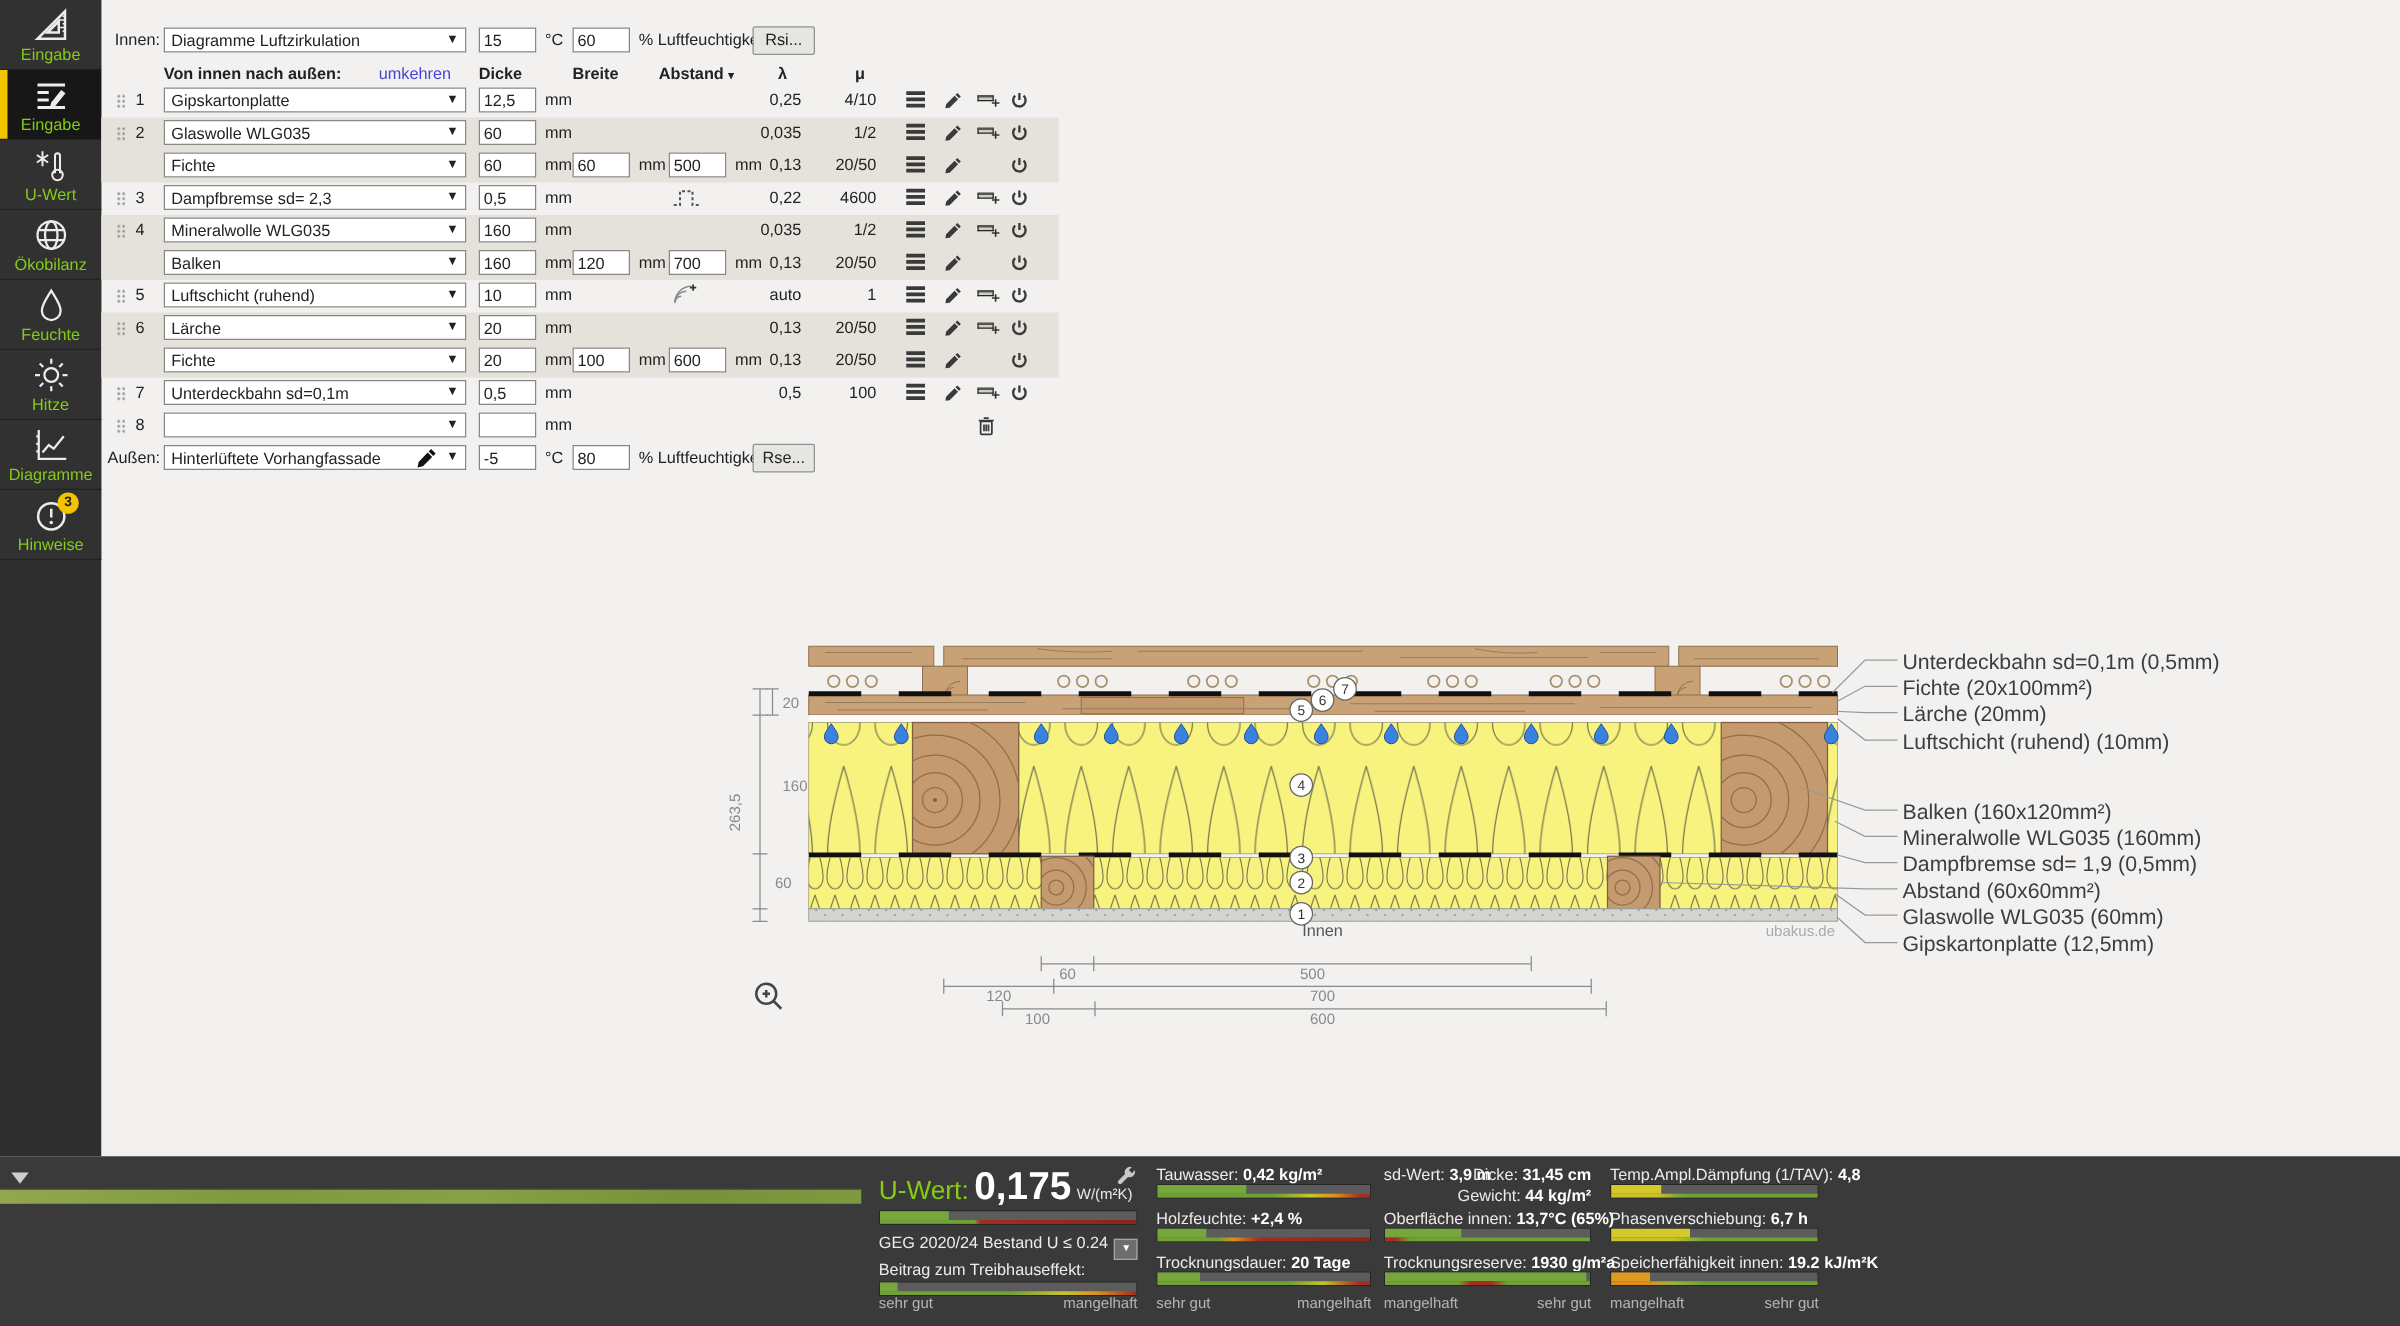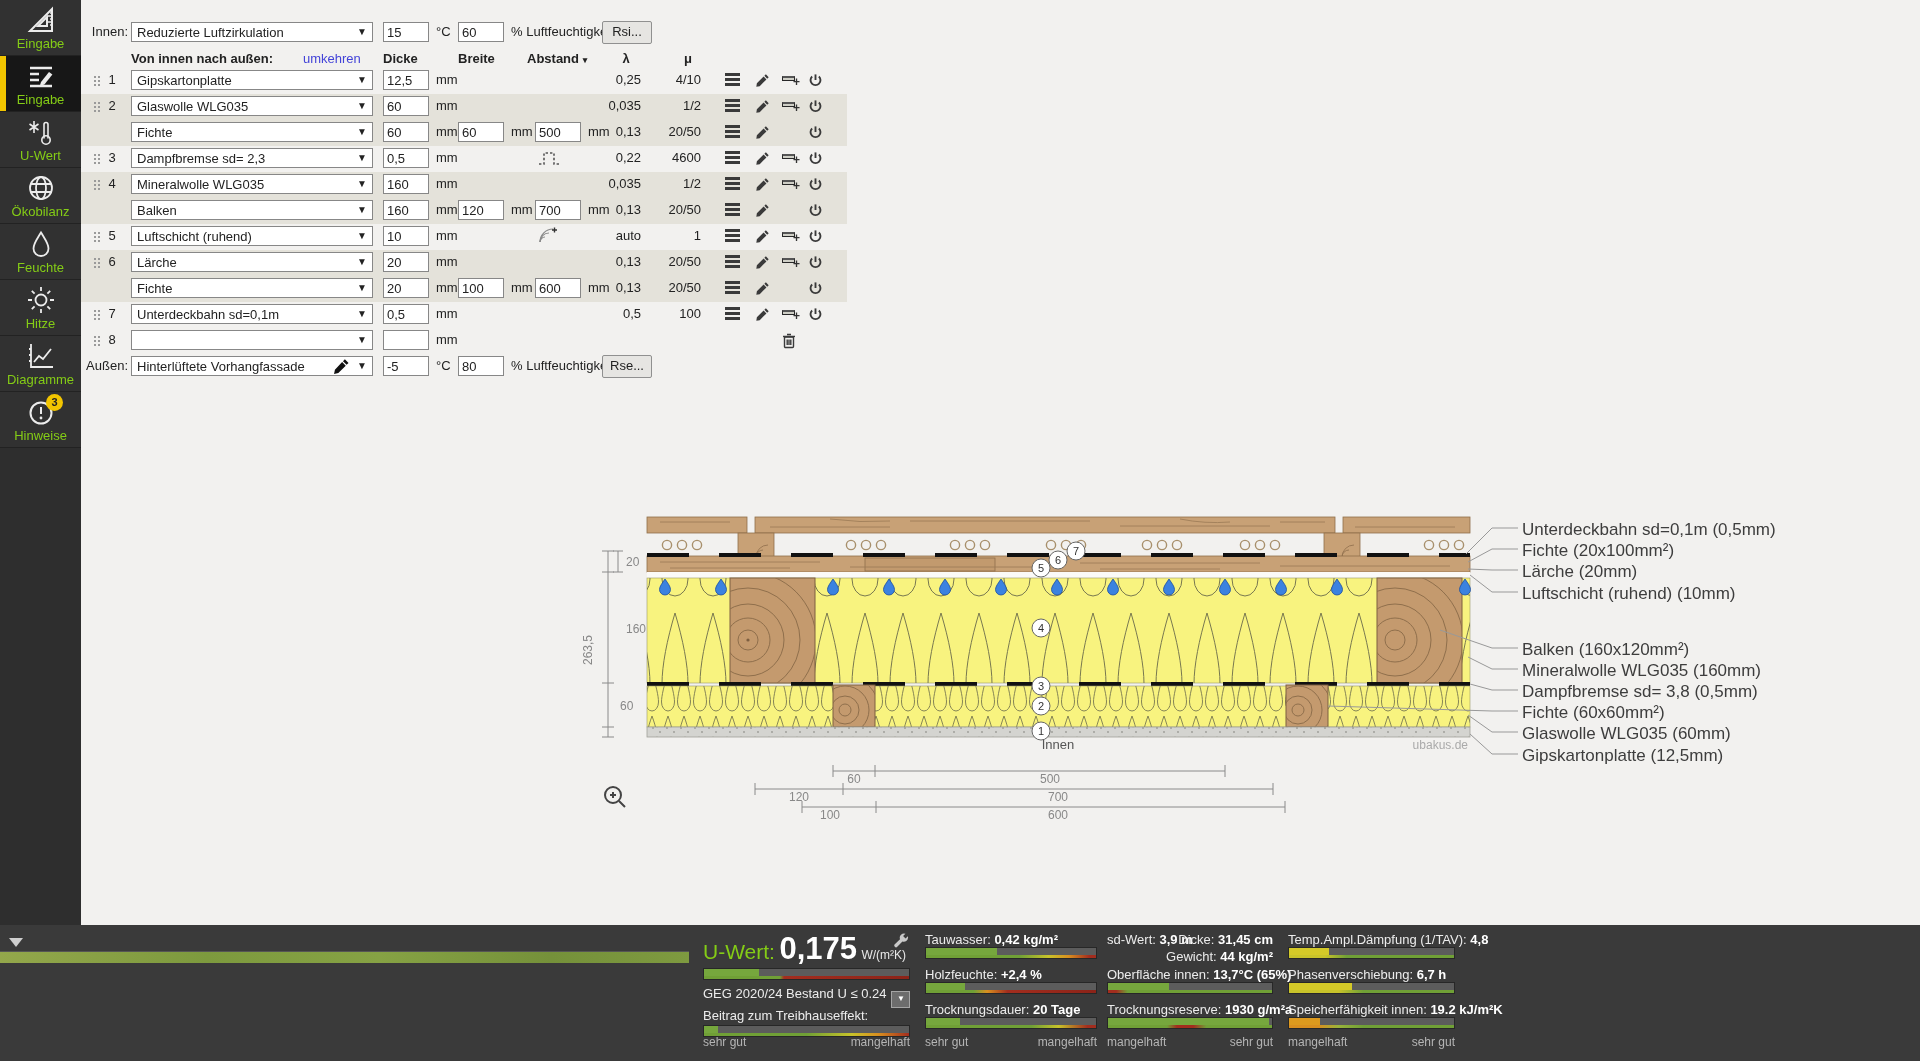--- a/index.html
+++ b/index.html
@@ -163,21 +163,21 @@
     </div>
   </div>
 
   <div class="shade" style="top:94px"></div>
   <div class="shade" style="top:172px"></div>
   <div class="shade" style="top:250px"></div>
 
   <div class="frow" style="top:20px">
     <span class="flabel">Innen:</span>
     <span class="sel">
-        <span class="selt">Reduzierte Luftzirkulation</span>
+        <span class="selt">Diagramme Luftzirkulation</span>
         <span class="arr">▼</span>
       </span>
     <input class="inp d" value="15" style="">
     <span class="mm u1">°C</span>
     <input class="inp b" value="60" style="">
     <span class="mm u2">% Luftfeuchtigkeit</span>
     <span class="btn">Rsi...</span>
   </div>
 
   <div class="frow" style="top:47px">
@@ -733,22 +733,22 @@
       <path d="M30 290 h6 M33 287 v6 M39 296 l6 6" stroke="#444" stroke-width="2" fill="none"></path>
     </g>
   </svg>
 
   <div class="dlabel" style="top:520px">Unterdeckbahn sd=0,1m (0,5mm)</div>
   <div class="dlabel" style="top:541px">Fichte (20x100mm²)</div>
   <div class="dlabel" style="top:562px">Lärche (20mm)</div>
   <div class="dlabel" style="top:584px">Luftschicht (ruhend) (10mm)</div>
   <div class="dlabel" style="top:640px">Balken (160x120mm²)</div>
   <div class="dlabel" style="top:661px">Mineralwolle WLG035 (160mm)</div>
-  <div class="dlabel" style="top:682px">Dampfbremse sd= 3,8 (0,5mm)</div>
-  <div class="dlabel" style="top:703px">Fichte (60x60mm²)</div>
+  <div class="dlabel" style="top:682px">Dampfbremse sd= 1,9 (0,5mm)</div>
+  <div class="dlabel" style="top:703px">Abstand (60x60mm²)</div>
   <div class="dlabel" style="top:724px">Glaswolle WLG035 (60mm)</div>
   <div class="dlabel" style="top:746px">Gipskartonplatte (12,5mm)</div>
 
   <div id="panel">
     <div id="mini-toggle"></div>
     <div id="minibar"></div>
 
     <div class="col" style="left:703px;width:207px">
       <div style="position:absolute;top:6px;left:0;white-space:nowrap">
         <span class="uw-title">U-Wert:</span>

